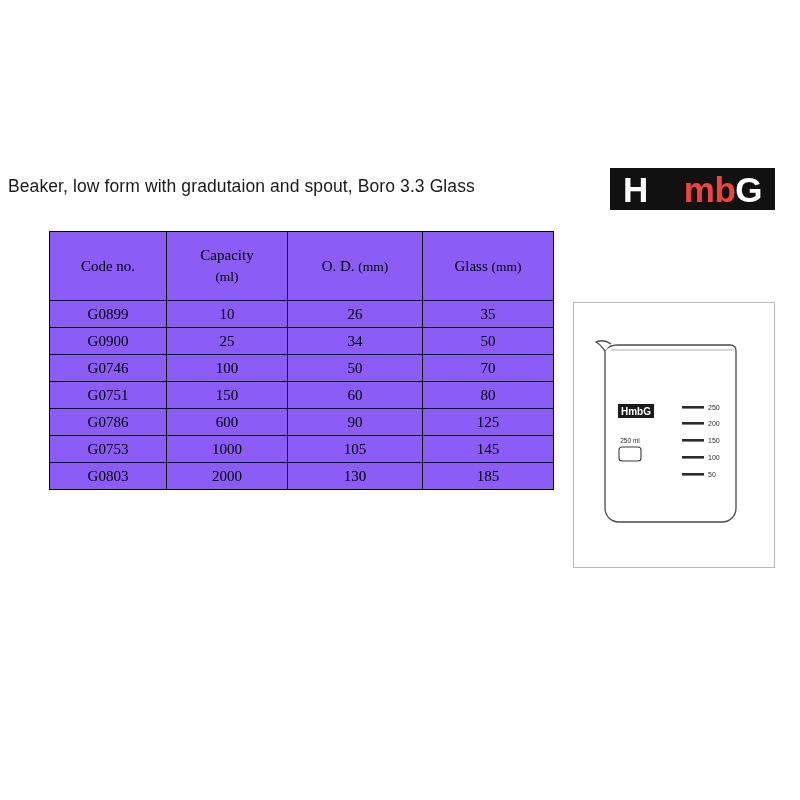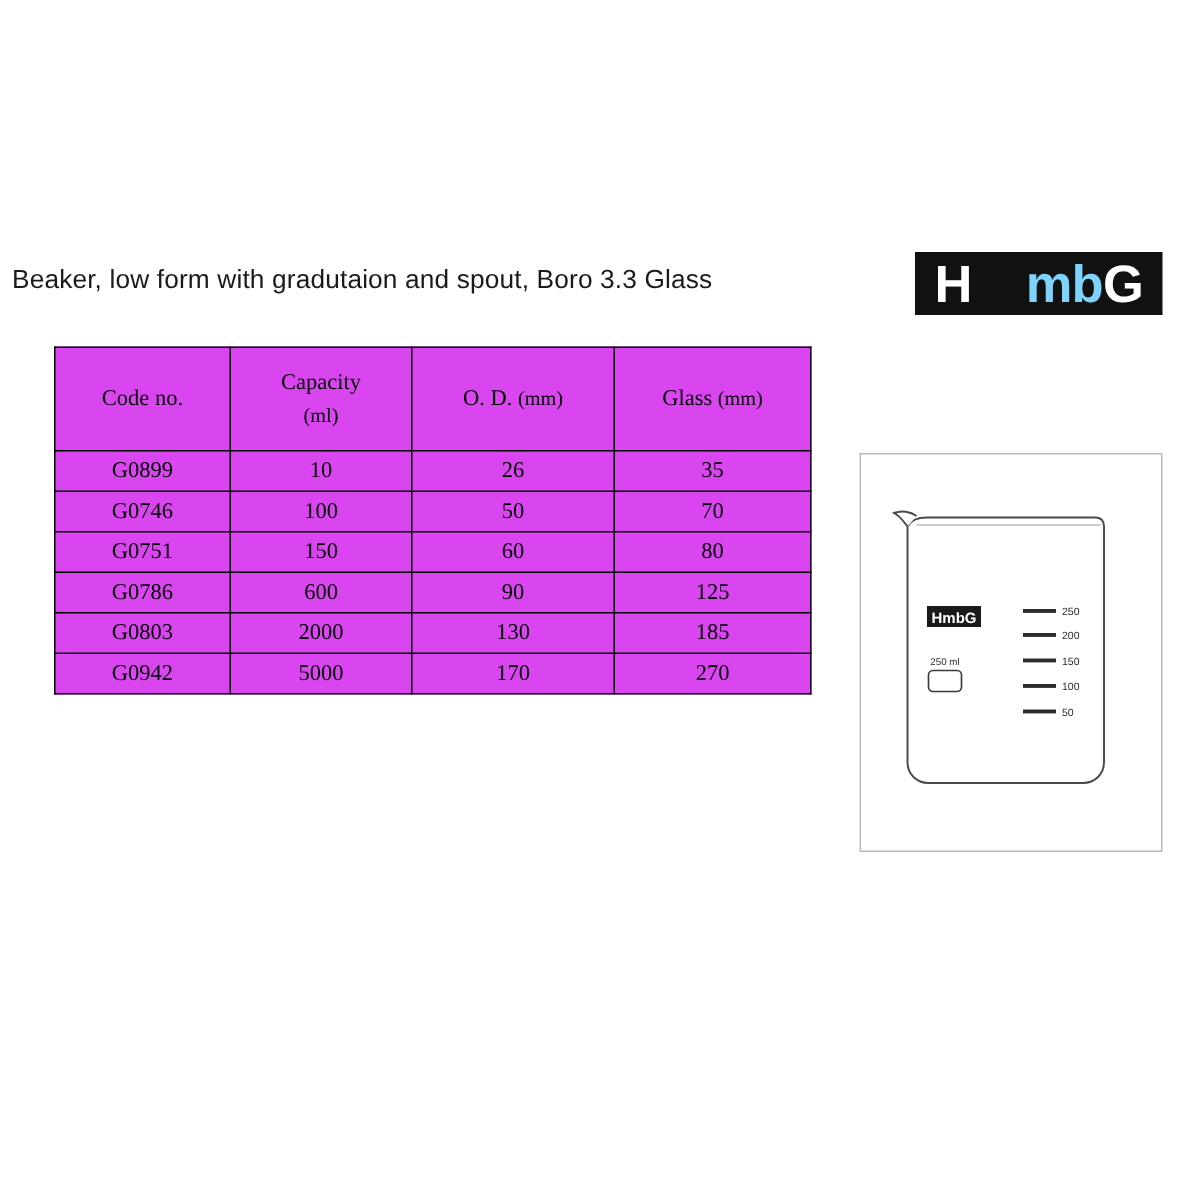--- a/index.html
+++ b/index.html
@@ -42,31 +42,31 @@
   }
   .logo-text {
     font-family: "Liberation Sans", sans-serif;
     font-size: 35px;
     font-weight: bold;
     color: #ffffff;
     line-height: 1;
     letter-spacing: -0.5px;
   }
   .logo-text .alt {
-    color: #7dd3fc;
+    color: #ef4444;
     margin-left: 36px;
   }
 
   
   .spec-table {
     position: absolute;
-    left: 36px;
+    left: 49px;
     top: 231px;
     border-collapse: collapse;
-    background: #d946ef;
+    background: #8b5cf6;
   }
   .spec-table td, .spec-table th {
     border: 1px solid #000000;
     font-family: "Liberation Serif", serif;
     font-size: 15px;
     color: #000000;
     text-align: center;
     padding: 0;
     height: 26px;
     font-weight: normal;
@@ -135,49 +135,55 @@
     </tr>
   </thead>
   <tbody>
     <tr>
       <td class="cell-code">G0899</td>
       <td class="cell-num">10</td>
       <td class="cell-num">26</td>
       <td class="cell-num">35</td>
     </tr>
     <tr>
+      <td class="cell-code">G0900</td>
+      <td class="cell-num">25</td>
+      <td class="cell-num">34</td>
+      <td class="cell-num">50</td>
+    </tr>
+    <tr>
       <td class="cell-code">G0746</td>
       <td class="cell-num">100</td>
       <td class="cell-num">50</td>
       <td class="cell-num">70</td>
     </tr>
     <tr>
       <td class="cell-code">G0751</td>
       <td class="cell-num">150</td>
       <td class="cell-num">60</td>
       <td class="cell-num">80</td>
     </tr>
     <tr>
       <td class="cell-code">G0786</td>
       <td class="cell-num">600</td>
       <td class="cell-num">90</td>
       <td class="cell-num">125</td>
     </tr>
     <tr>
+      <td class="cell-code">G0753</td>
+      <td class="cell-num">1000</td>
+      <td class="cell-num">105</td>
+      <td class="cell-num">145</td>
+    </tr>
+    <tr>
       <td class="cell-code">G0803</td>
       <td class="cell-num">2000</td>
       <td class="cell-num">130</td>
       <td class="cell-num">185</td>
     </tr>
-    <tr>
-      <td class="cell-code">G0942</td>
-      <td class="cell-num">5000</td>
-      <td class="cell-num">170</td>
-      <td class="cell-num">270</td>
-    </tr>
   </tbody>
 </table>
 
 <div class="product-panel">
   <svg class="beaker-svg" width="200" height="264" viewBox="0 0 200 264">
 
     <path d="M31 48 C 33 44, 38 42, 44 42 L 156 42 C 160 42, 162 44, 162 48
              L 162 205 C 162 213, 156 219, 148 219 L 45 219 C 37 219, 31 213, 31 205 Z" fill="#ffffff" stroke="#4a4a4a" stroke-width="1.3"></path>
 
     <path d="M31 48 C 28 44, 26 41, 22 39 C 27 37, 33 38, 37 41" fill="#ffffff" stroke="#4a4a4a" stroke-width="1.3"></path>

